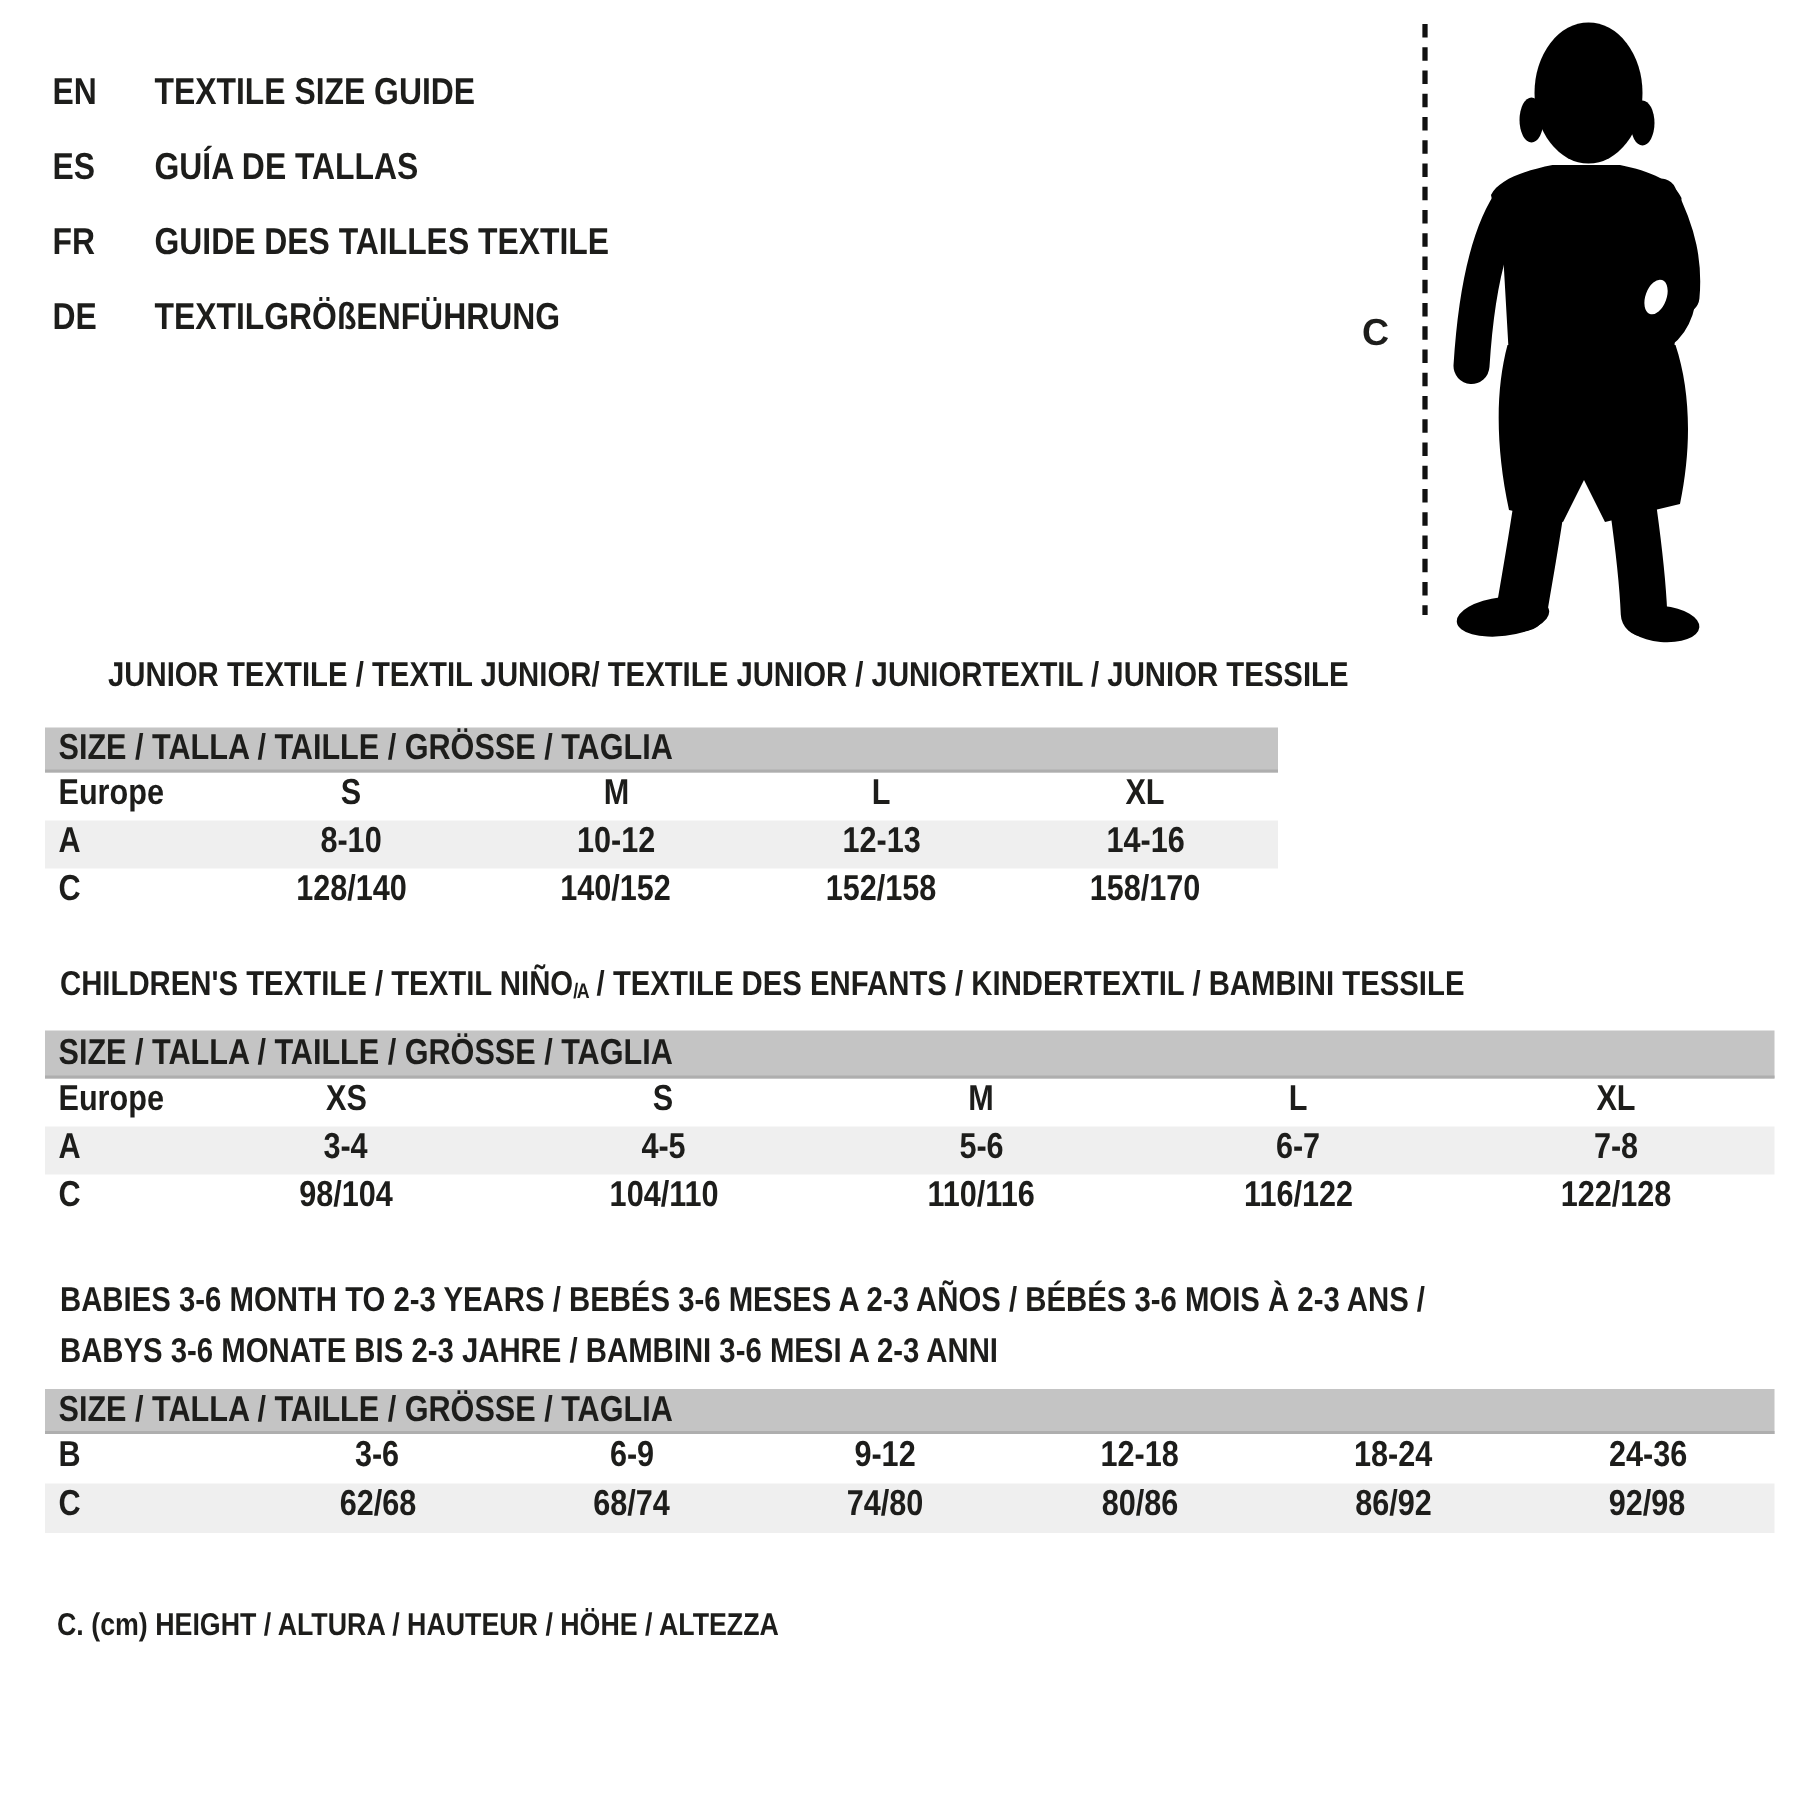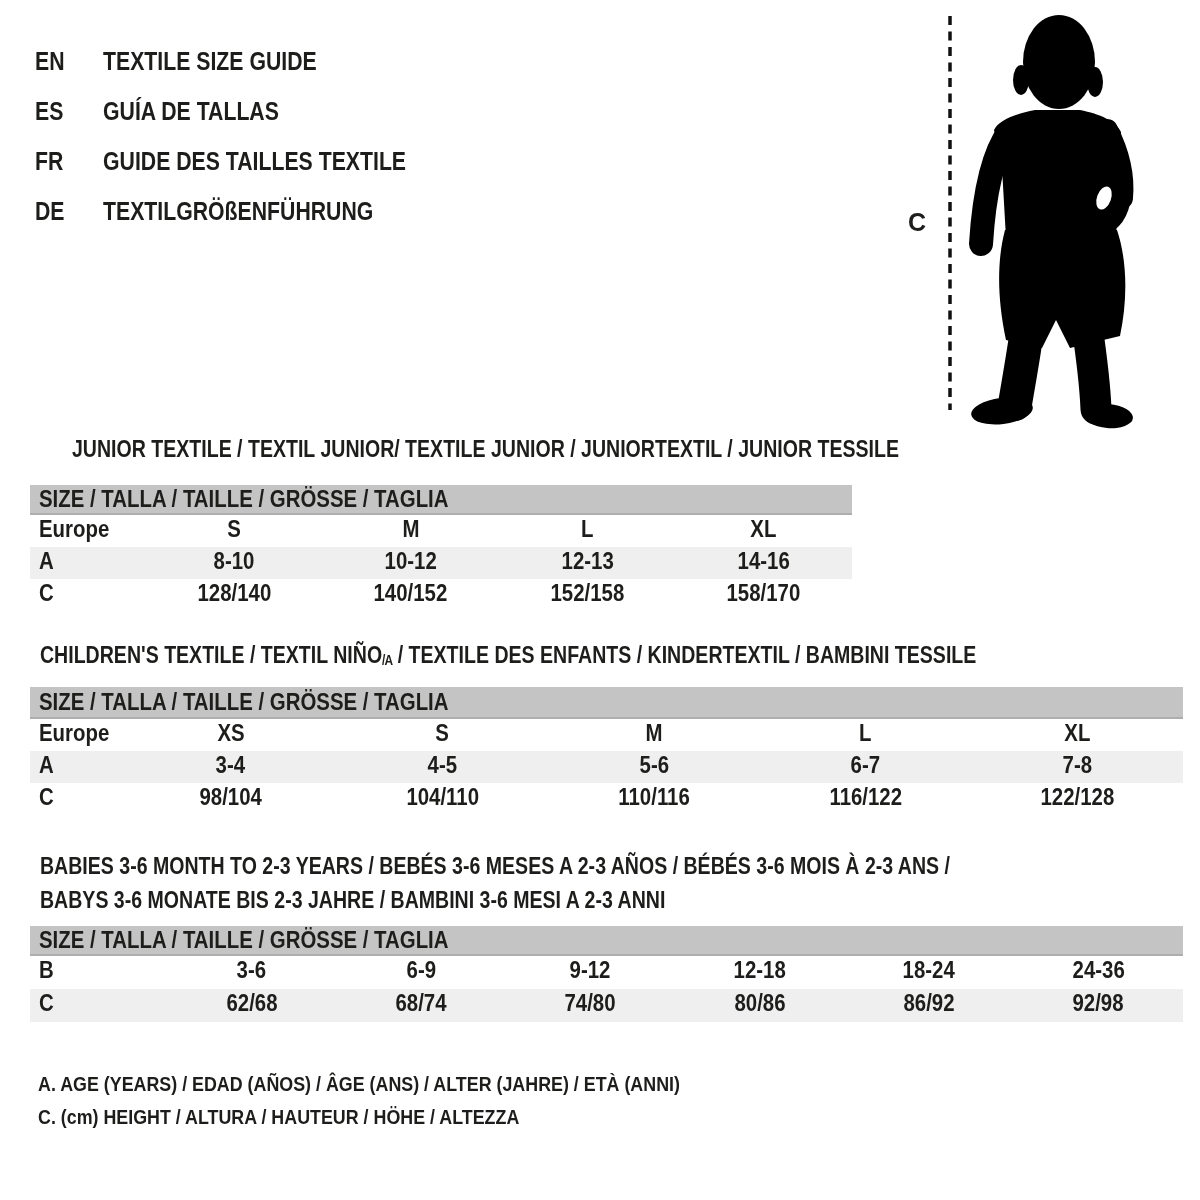--- a/index.html
+++ b/index.html
@@ -173,18 +173,15 @@
     <div class="tcell"><span class="cond-c">68/74</span></div>
     <div class="tcell"><span class="cond-c">74/80</span></div>
     <div class="tcell"><span class="cond-c">80/86</span></div>
     <div class="tcell"><span class="cond-c">86/92</span></div>
     <div class="tcell"><span class="cond-c">92/98</span></div>
   </div>
 </div>
 
 <div class="legend">
   <div class="legend-line">
-      <span class="cond">A. AGE (YEARS) / EDAD (AÑOS) / ÂGE (ANS) / ALTER (JAHRE) / ETÀ (ANNI)</span>
-    </div>
-  <div class="legend-line">
       <span class="cond">C. (cm) HEIGHT / ALTURA / HAUTEUR / HÖHE / ALTEZZA</span>
     </div>
 </div>
 
 </body></html>

